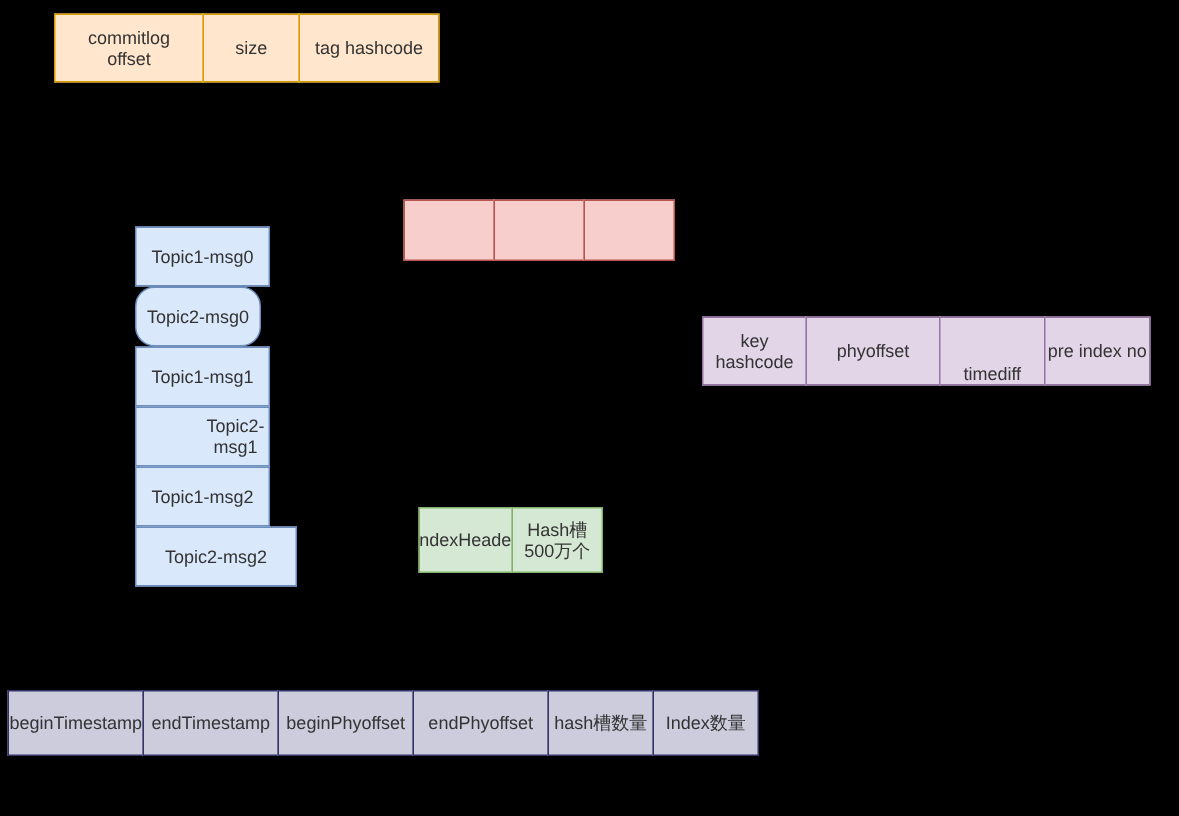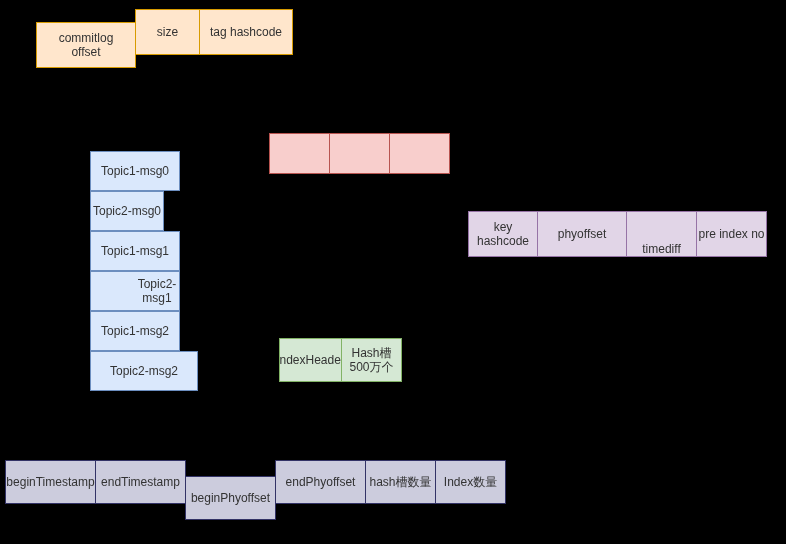--- a/index.html
+++ b/index.html
@@ -61,35 +61,35 @@
   .cell .txt {
     display: block;
     white-space: pre-line;
   }
 </style>
 </head>
 <body>
 
 <div id="canvas">
 
-  <div class="cell orange" style="left:36px; top:22px; width:100px; height:46px;">
+  <div class="cell orange" style="left:36px; top:9px; width:100px; height:46px;">
     <span class="txt">commitlog
 offset</span>
   </div>
   <div class="cell orange" style="left:135px; top:9px; width:65px; height:46px;">
     <span class="txt">size</span>
   </div>
   <div class="cell orange" style="left:199px; top:9px; width:94px; height:46px;">
     <span class="txt">tag hashcode</span>
   </div>
 
   <div class="cell blue" style="left:90px; top:151px; width:90px; height:40px;">
     <span class="txt">Topic1-msg0</span>
   </div>
-  <div class="cell blue" style="left:90px; top:191px; width:74px; height:40px;">
+  <div class="cell blue" style="left:90px; top:191px; width:84px; height:40px;border-radius:13px;">
     <span class="txt">Topic2-msg0</span>
   </div>
   <div class="cell blue" style="left:90px; top:231px; width:90px; height:40px;">
     <span class="txt">Topic1-msg1</span>
   </div>
   <div class="cell blue" style="left:90px; top:271px; width:90px; height:40px;padding-left:44px;">
     <span class="txt">Topic2-msg1</span>
   </div>
   <div class="cell blue" style="left:90px; top:311px; width:90px; height:40px;">
     <span class="txt">Topic1-msg2</span>
@@ -129,21 +129,21 @@
     <span class="txt">Hash槽
 500万个</span>
   </div>
 
   <div class="cell lavender" style="left:5px; top:460px; width:91px; height:44px;">
     <span class="txt">beginTimestamp</span>
   </div>
   <div class="cell lavender" style="left:95px; top:460px; width:91px; height:44px;">
     <span class="txt">endTimestamp</span>
   </div>
-  <div class="cell lavender" style="left:185px; top:460px; width:91px; height:44px;margin-top:16px;">
+  <div class="cell lavender" style="left:185px; top:460px; width:91px; height:44px;">
     <span class="txt">beginPhyoffset</span>
   </div>
   <div class="cell lavender" style="left:275px; top:460px; width:91px; height:44px;">
     <span class="txt">endPhyoffset</span>
   </div>
   <div class="cell lavender" style="left:365px; top:460px; width:71px; height:44px;text-align:center;">
     <span class="txt">hash槽数量</span>
   </div>
   <div class="cell lavender" style="left:435px; top:460px; width:71px; height:44px;">
     <span class="txt">Index数量</span>

